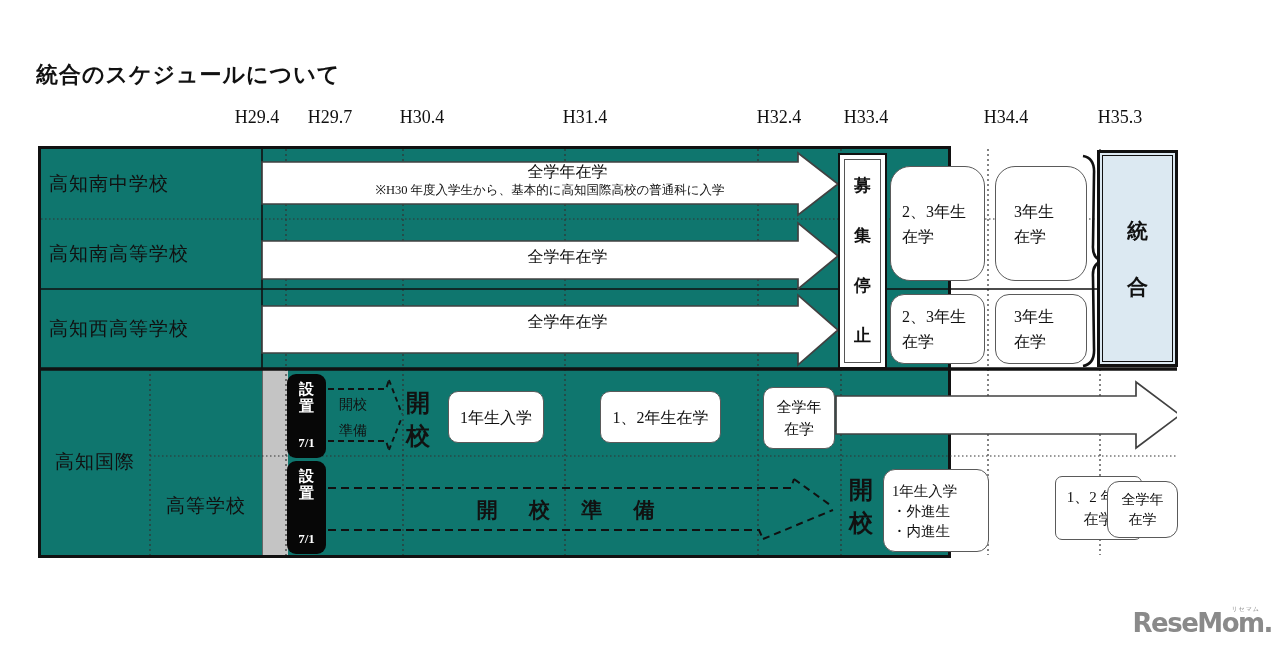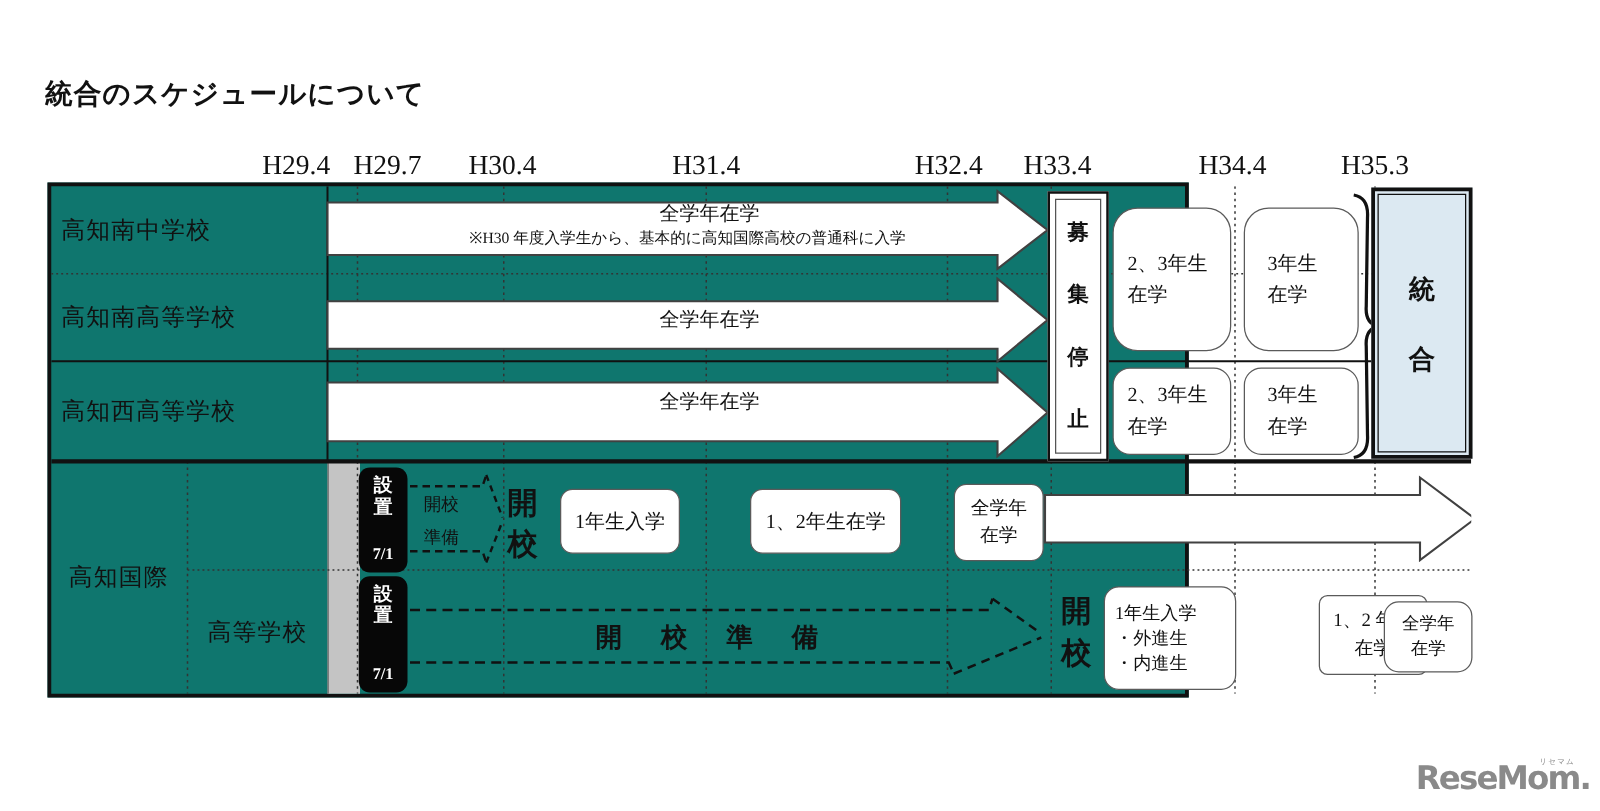--- a/index.html
+++ b/index.html
@@ -6,21 +6,21 @@
     --integration-fill:#dce9f2;
     --strip-gray:#c4c4c4;
     --logo-gray:#8a8a8a;
     --line:#111111;
   }
   html,body{margin:0;padding:0;background:#ffffff;}
   .page{position:relative;width:1280px;height:649px;background:#ffffff;overflow:hidden;
         font-family:"Liberation Serif","DejaVu Serif",serif;color:#111;}
   .title{position:absolute;left:36px;top:60px;font-family:"Liberation Sans","DejaVu Sans",sans-serif;
          font-weight:bold;font-size:22px;letter-spacing:1px;}
-  .tl{position:absolute;top:119px;transform:translateX(-50%);font-size:22px;white-space:nowrap;}
+  .tl{position:absolute;top:107px;transform:translateX(-50%);font-size:18px;white-space:nowrap;margin-left:20px;}
   .chart{position:absolute;left:38px;top:146px;width:913px;height:412px;border:3px solid var(--line);
          box-sizing:border-box;background:#0f766e;}
   .chart .inner{position:absolute;left:0;top:0;width:1136px;height:406px;}
   .gray-strip{position:absolute;left:221px;top:220px;width:25px;height:186px;background:var(--strip-gray);
               border-left:1px solid #666;}
   svg.lines{position:absolute;left:0;top:0;}
   .ml{white-space:pre-line;}
   .rowlab{position:absolute;display:flex;align-items:center;font-size:19px;letter-spacing:1px;white-space:nowrap;}
   .atext{position:absolute;left:221px;width:576px;text-align:center;}
   .atext .l1{font-size:16px;line-height:21px;display:block;padding-left:35px;}

